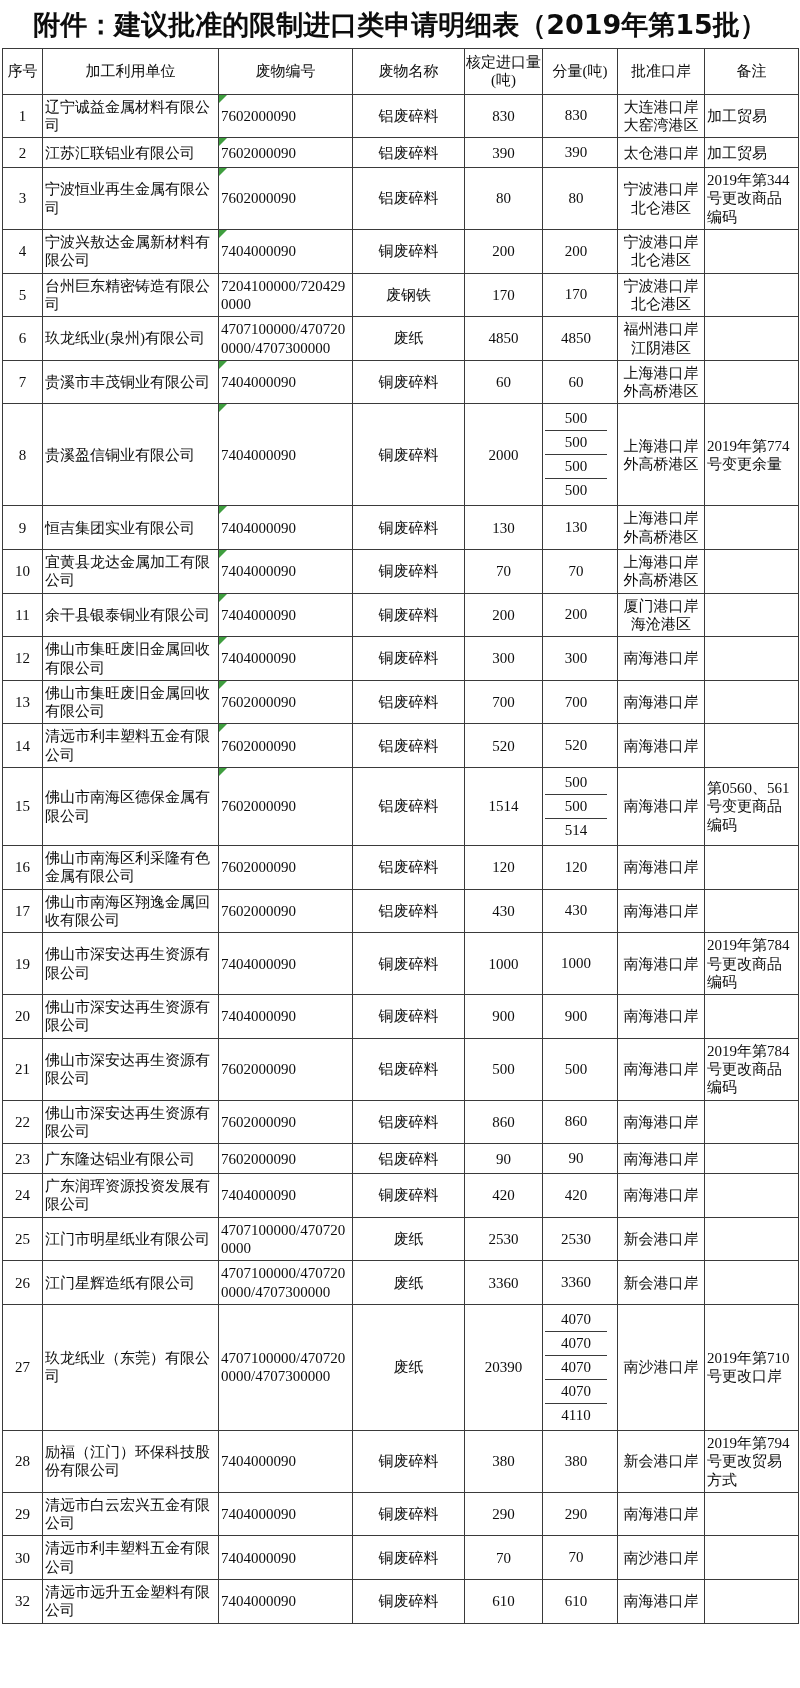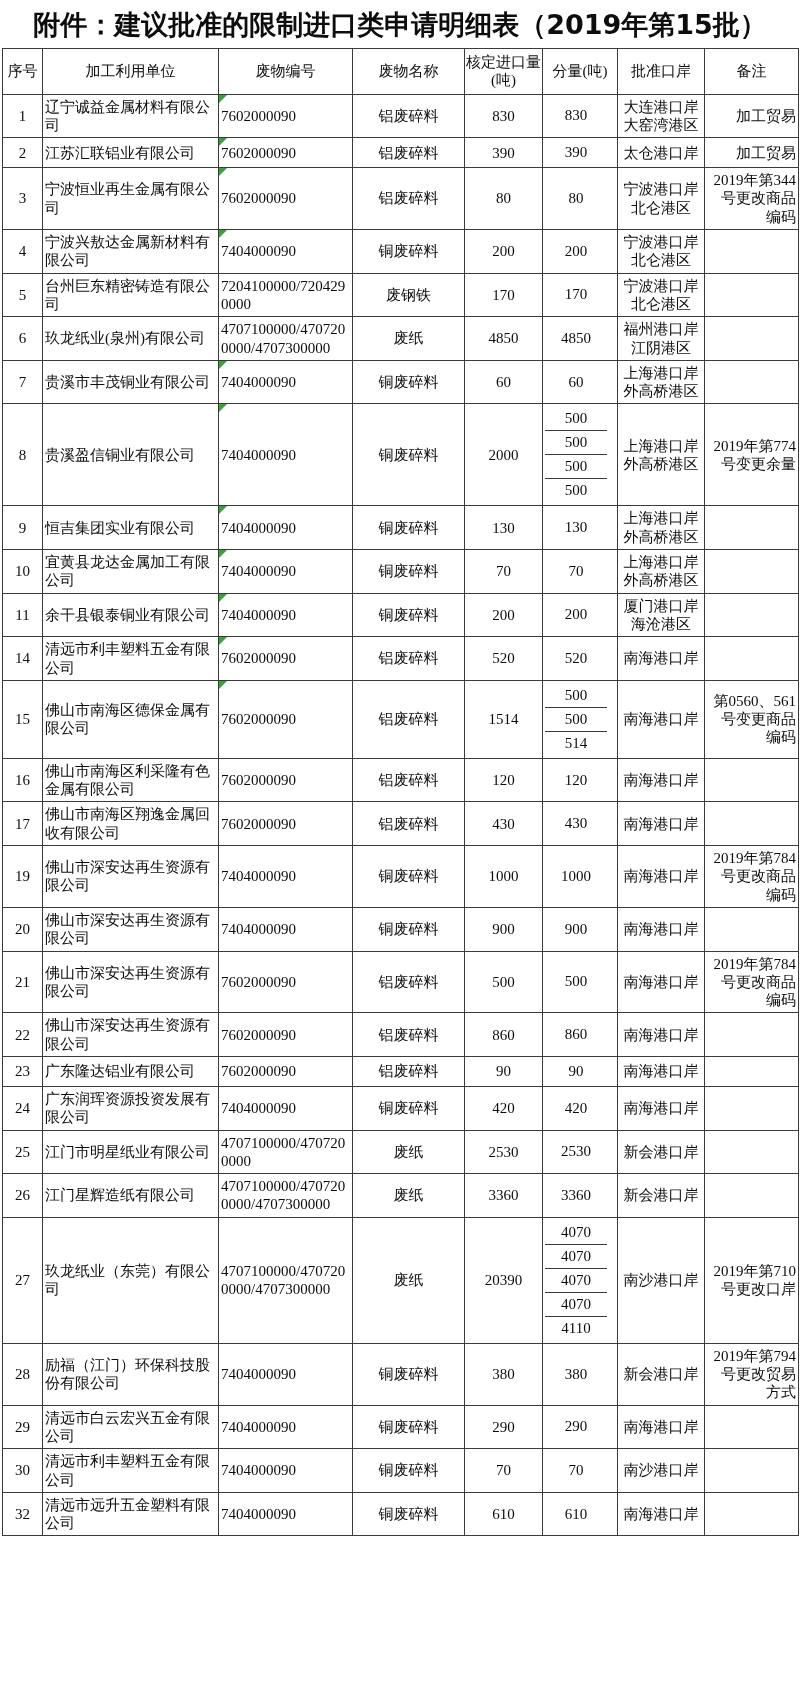--- a/index.html
+++ b/index.html
@@ -11,21 +11,21 @@
   table.grid th, table.grid td { border:1px solid #3a3a3a; vertical-align:middle;
            font-size:15px; line-height:1.22; padding:3px 2px; overflow:hidden; }
   table.grid th { font-weight:normal; text-align:center; padding:4px 1px; }
   td.c-no   { text-align:center; }
   td.c-company { text-align:left; padding-left:4px; }
   td.c-code { word-break:break-all; position:relative; }
   td.c-name { text-align:center;margin-top:16px; }
   td.c-qty  { text-align:center; }
   td.c-portions { text-align:center; padding:0; }
   td.c-port { text-align:center; padding-left:3px; }
-  td.c-remark { text-align:right; padding-left:3px;margin-left:7px; }
+  td.c-remark { text-align:left; padding-left:3px;margin-left:7px; }
   .sub { line-height:23px; min-height:23px; margin:0 8px 0 0; }
   .sub.divided { border-bottom:1px solid #3a3a3a; }
   .corner-marker { position:absolute; top:0; left:0; width:0; height:0;
            border-top:8px solid #3f9e3f; border-right:8px solid transparent; }
 </style>
 </head>
 <body>
 
 <div class="page">
   <div class="title">附件：建议批准的限制进口类申请明细表（2019年第15批）</div>
@@ -183,20 +183,44 @@
           <td class="c-code"><span class="corner-marker"></span><span>7404000090</span></td>
           <td class="c-name">铜废碎料</td>
           <td class="c-qty">200</td>
           <td class="c-portions">
             <div class="sub">200</div>
           </td>
           <td class="c-port">厦门港口岸海沧港区</td>
           <td class="c-remark"></td>
         </tr>
         <tr>
+          <td class="c-no">12</td>
+          <td class="c-company">佛山市集旺废旧金属回收有限公司</td>
+          <td class="c-code"><span class="corner-marker"></span><span>7404000090</span></td>
+          <td class="c-name">铜废碎料</td>
+          <td class="c-qty">300</td>
+          <td class="c-portions">
+            <div class="sub">300</div>
+          </td>
+          <td class="c-port">南海港口岸</td>
+          <td class="c-remark"></td>
+        </tr>
+        <tr>
+          <td class="c-no">13</td>
+          <td class="c-company">佛山市集旺废旧金属回收有限公司</td>
+          <td class="c-code"><span class="corner-marker"></span><span>7602000090</span></td>
+          <td class="c-name">铝废碎料</td>
+          <td class="c-qty">700</td>
+          <td class="c-portions">
+            <div class="sub">700</div>
+          </td>
+          <td class="c-port">南海港口岸</td>
+          <td class="c-remark"></td>
+        </tr>
+        <tr>
           <td class="c-no">14</td>
           <td class="c-company">清远市利丰塑料五金有限公司</td>
           <td class="c-code"><span class="corner-marker"></span><span>7602000090</span></td>
           <td class="c-name">铝废碎料</td>
           <td class="c-qty">520</td>
           <td class="c-portions">
             <div class="sub">520</div>
           </td>
           <td class="c-port">南海港口岸</td>
           <td class="c-remark"></td>

